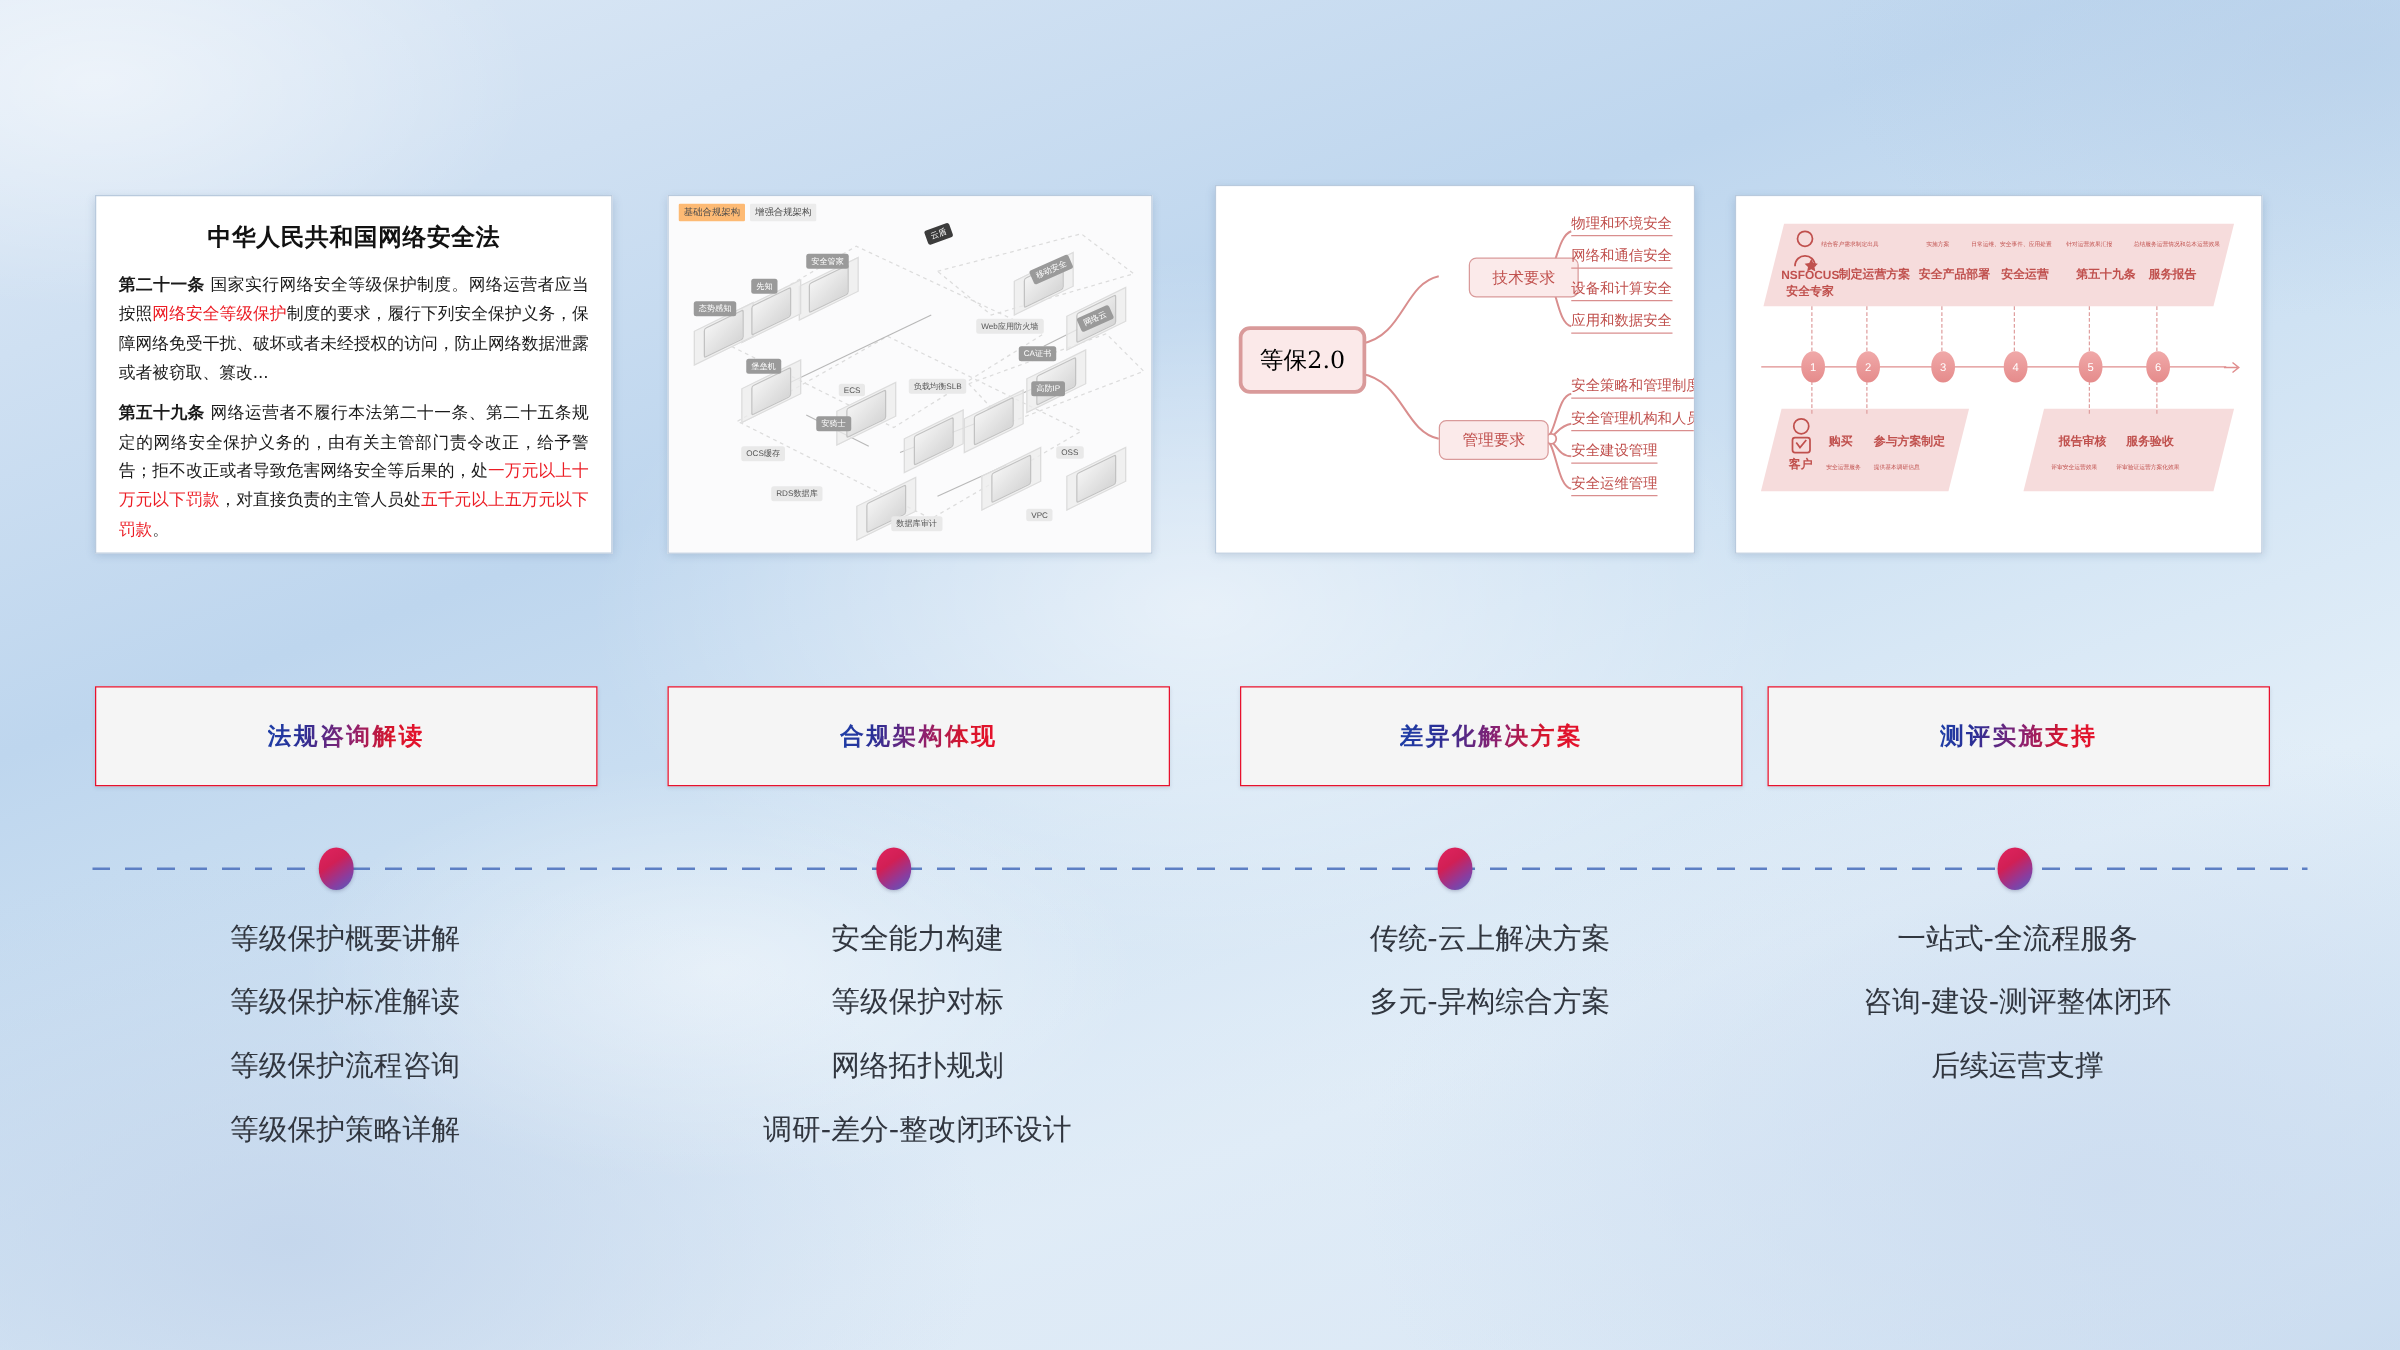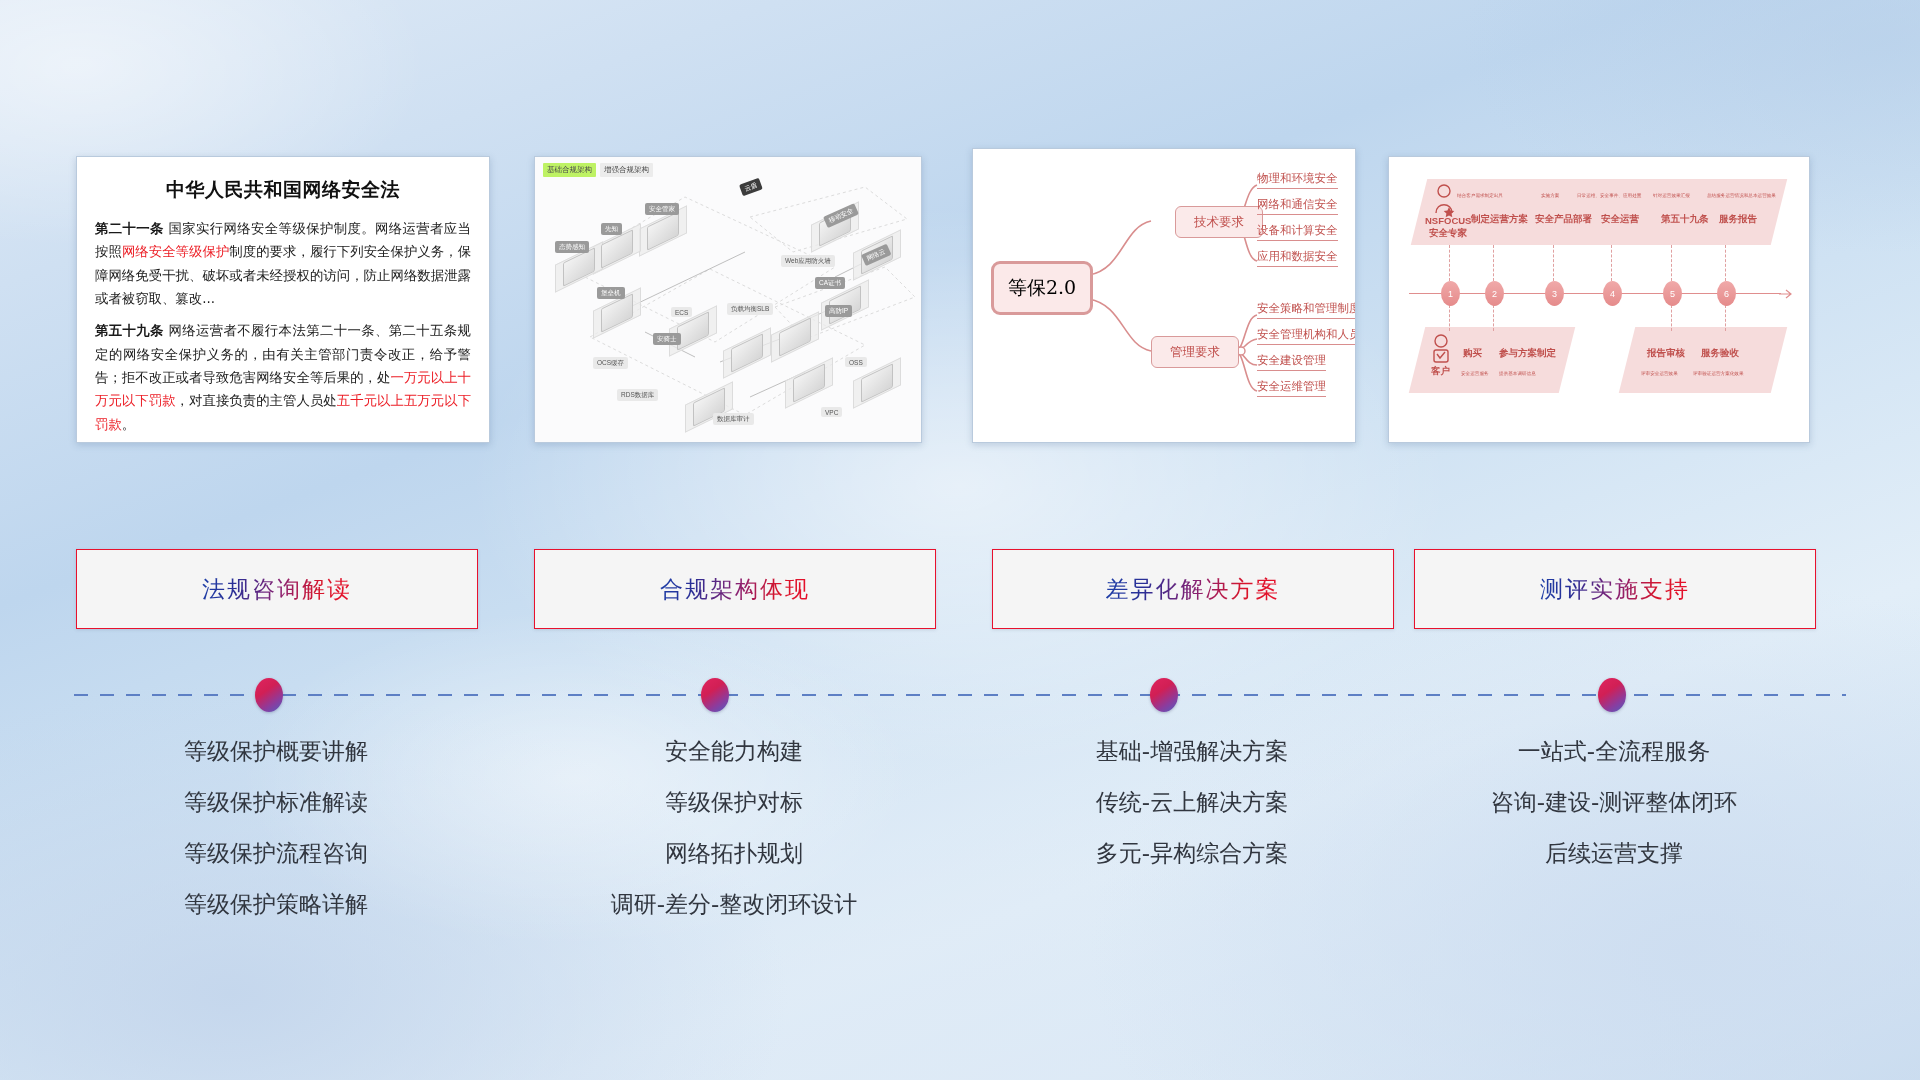--- a/index.html
+++ b/index.html
@@ -50,21 +50,21 @@
     margin:0 0 9px 0;font-size:13.4px;line-height:1.74;color:#1a1a1a;
     text-align:justify;
   }
   .law b{font-weight:700;}
   .law .red{color:#ec1c24;}
 
   
   .arch{position:relative;width:100%;height:100%;background:#fbfbfc;}
   .arch .tabs{position:absolute;left:8px;top:6px;display:flex;gap:4px;}
   .arch .tab{font-size:7.5px;color:#4c4c4c;background:#ececec;padding:2px 4px;border-radius:1px;}
-  .arch .tab.sel{background:#bef264;}
+  .arch .tab.sel{background:#fdba74;}
   .arch .chip{
     position:absolute;font-size:6.5px;color:#fff;background:#9a9a9a;
     padding:1.5px 4px;border-radius:2px;white-space:nowrap;transform-origin:left top;
   }
   .arch .chip.dark{background:#3c3c3c;}
   .arch .chip.light{background:#e9e9e9;color:#555;}
   .arch .cube{
     position:absolute;width:30px;height:22px;
     background:linear-gradient(150deg,#f3f3f3,#d6d6d6);
     border:1px solid #c2c2c2;
@@ -121,21 +121,21 @@
 
   
   .heads{position:absolute;left:0;top:0;width:1920px;height:1080px;}
   .headbox{
     position:absolute;top:549px;height:78px;
     background:#f5f5f5;border:1.6px solid #e8112d;
     display:flex;align-items:center;justify-content:center;
     box-shadow:0 1px 3px rgba(80,100,130,.18);
   }
   .headbox .txt{
-    font-size:23px;font-weight:400;letter-spacing:2px;
+    font-size:19px;font-weight:700;letter-spacing:2px;
     font-family:"DejaVu Sans","Liberation Sans",sans-serif;
     background:linear-gradient(100deg,#1d3fa8 0%,#2a2f96 22%,#8a2171 52%,#d8152a 78%,#e8112d 100%);
     -webkit-background-clip:text;background-clip:text;color:transparent;
     -webkit-text-fill-color:transparent;
   }
   .hb1{left:76px;  width:400px;}
   .hb2{left:534px; width:400px;}
   .hb3{left:992px; width:400px;}
   .hb4{left:1414px;width:400px;}
 
@@ -386,21 +386,20 @@
   <div class="li">等级保护流程咨询</div>
   <div class="li">等级保护策略详解</div>
 </div>
 <div class="list l2">
   <div class="li">安全能力构建</div>
   <div class="li">等级保护对标</div>
   <div class="li">网络拓扑规划</div>
   <div class="li">调研-差分-整改闭环设计</div>
 </div>
 <div class="list l3">
-  <div class="li">基础-增强解决方案</div>
   <div class="li">传统-云上解决方案</div>
   <div class="li">多元-异构综合方案</div>
 </div>
 <div class="list l4">
   <div class="li">一站式-全流程服务</div>
   <div class="li">咨询-建设-测评整体闭环</div>
   <div class="li">后续运营支撑</div>
 </div>
 
 </body></html>

